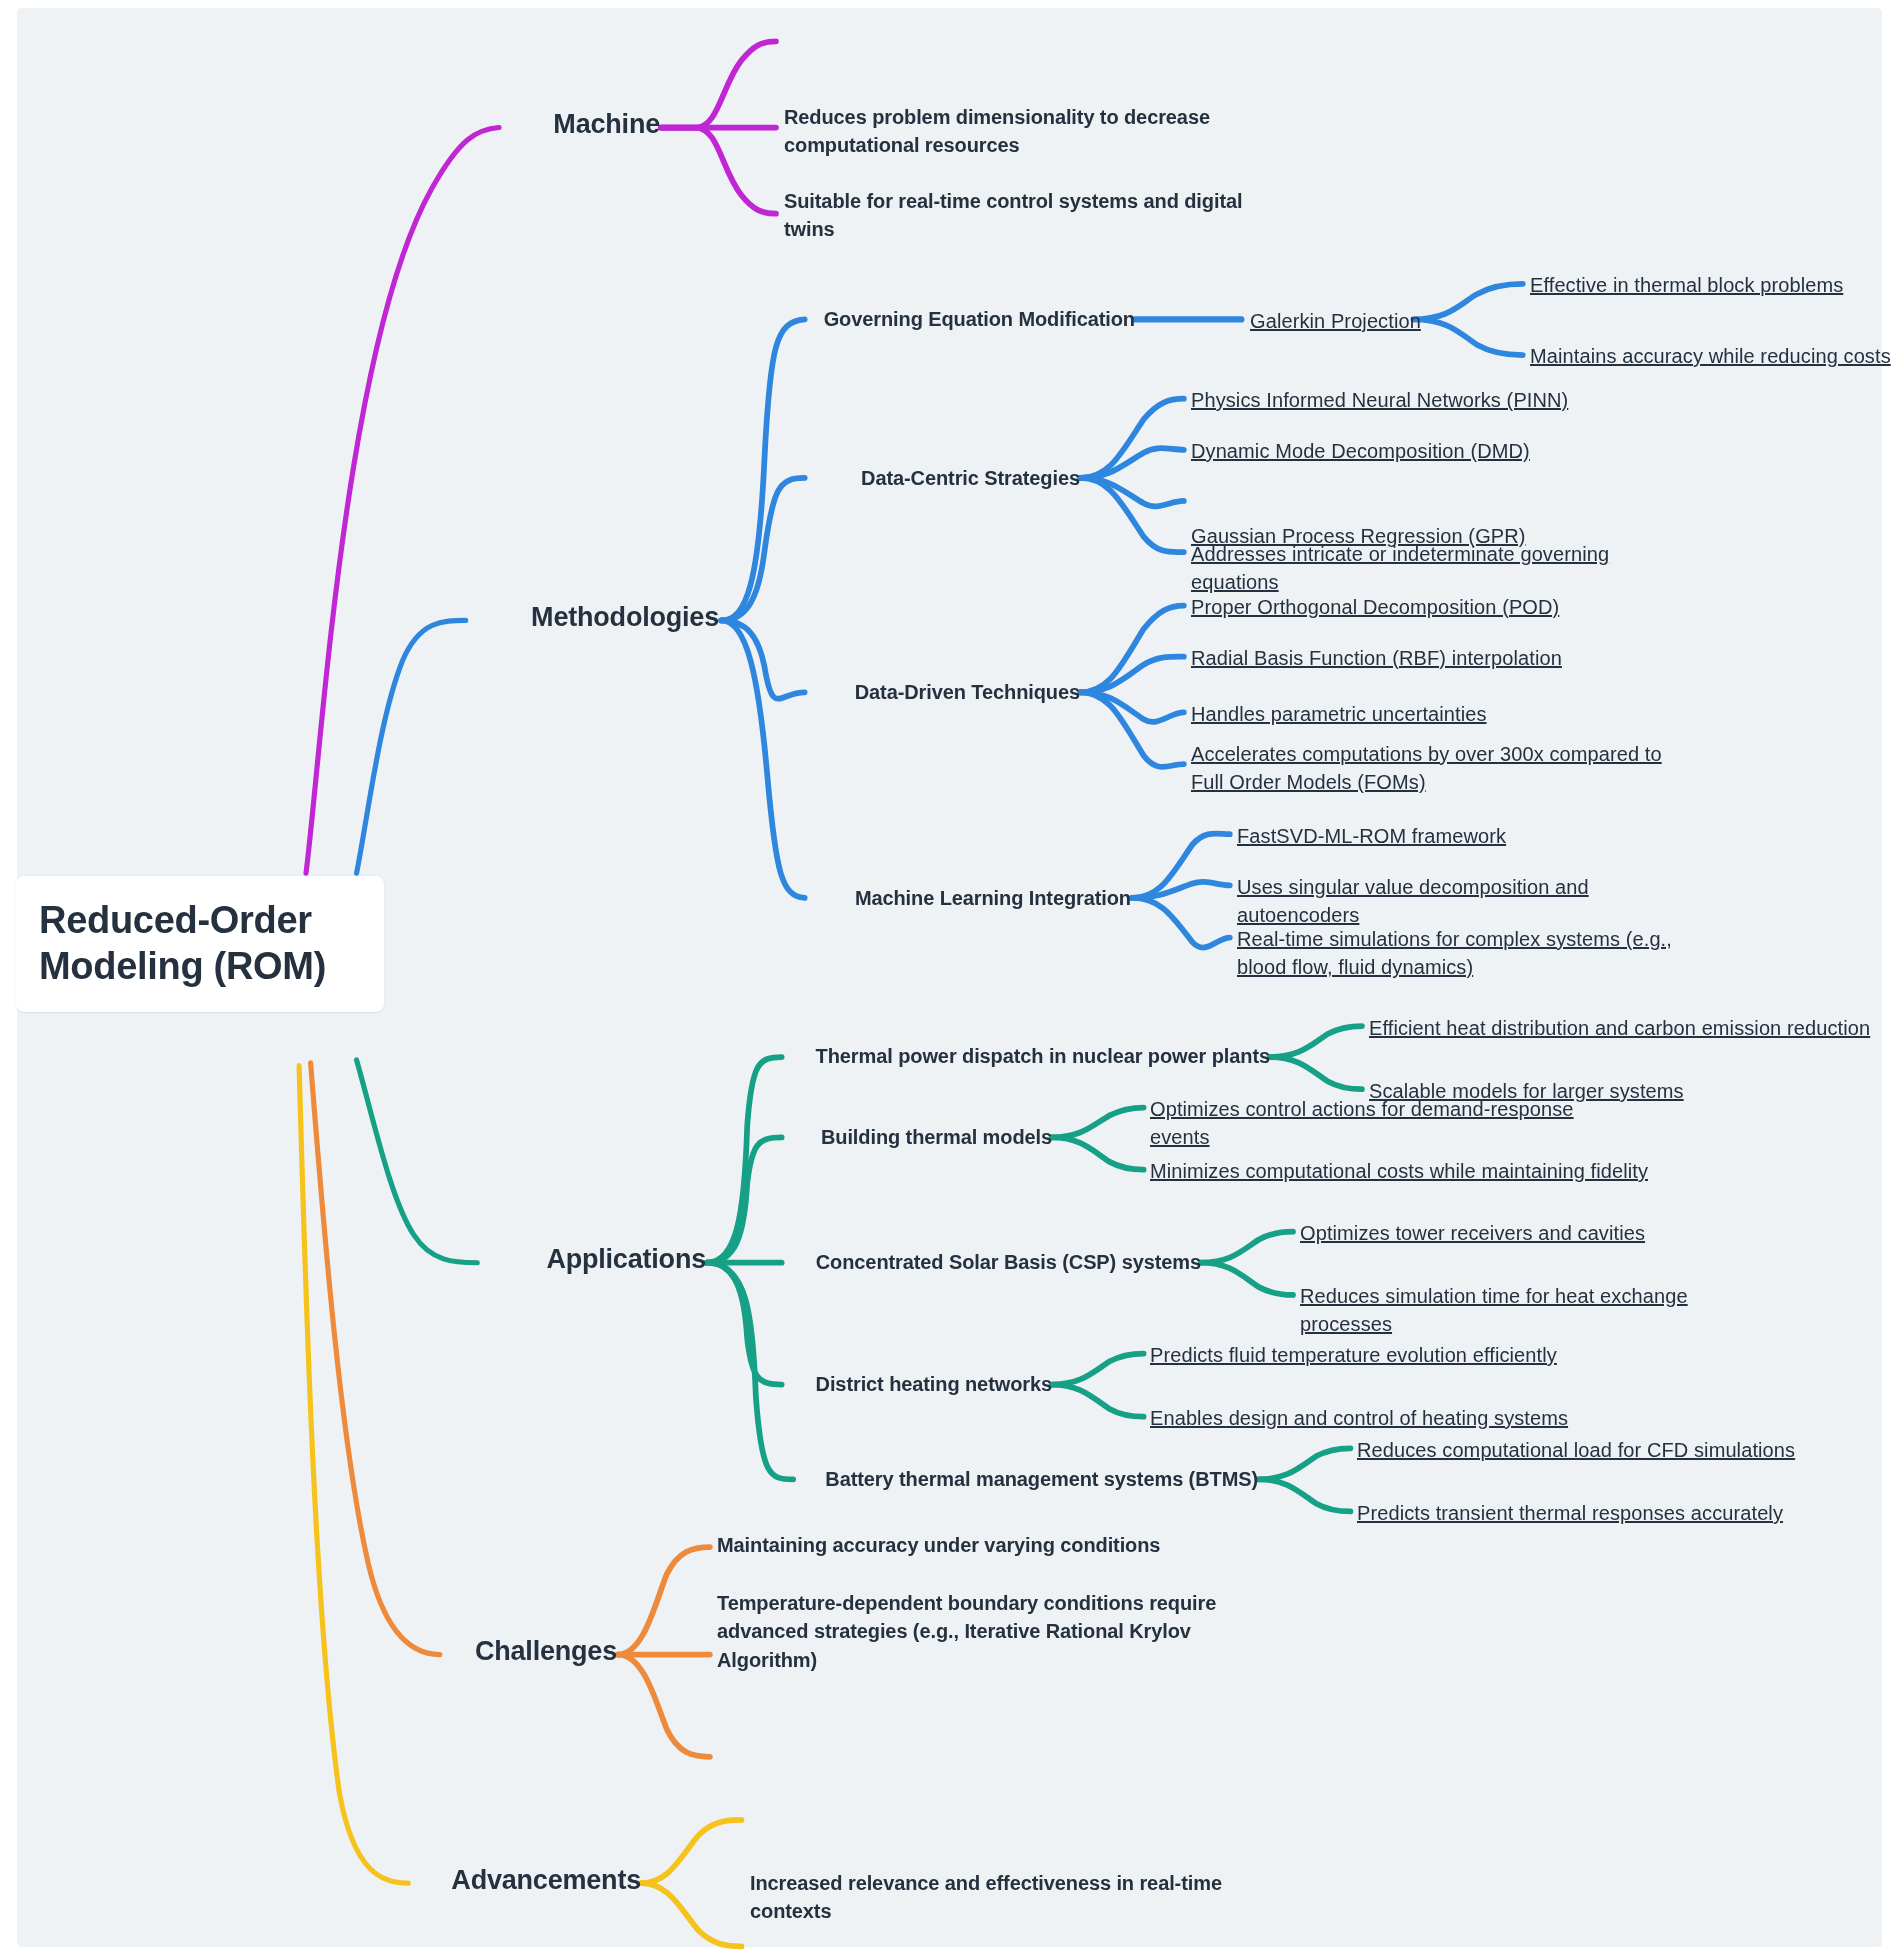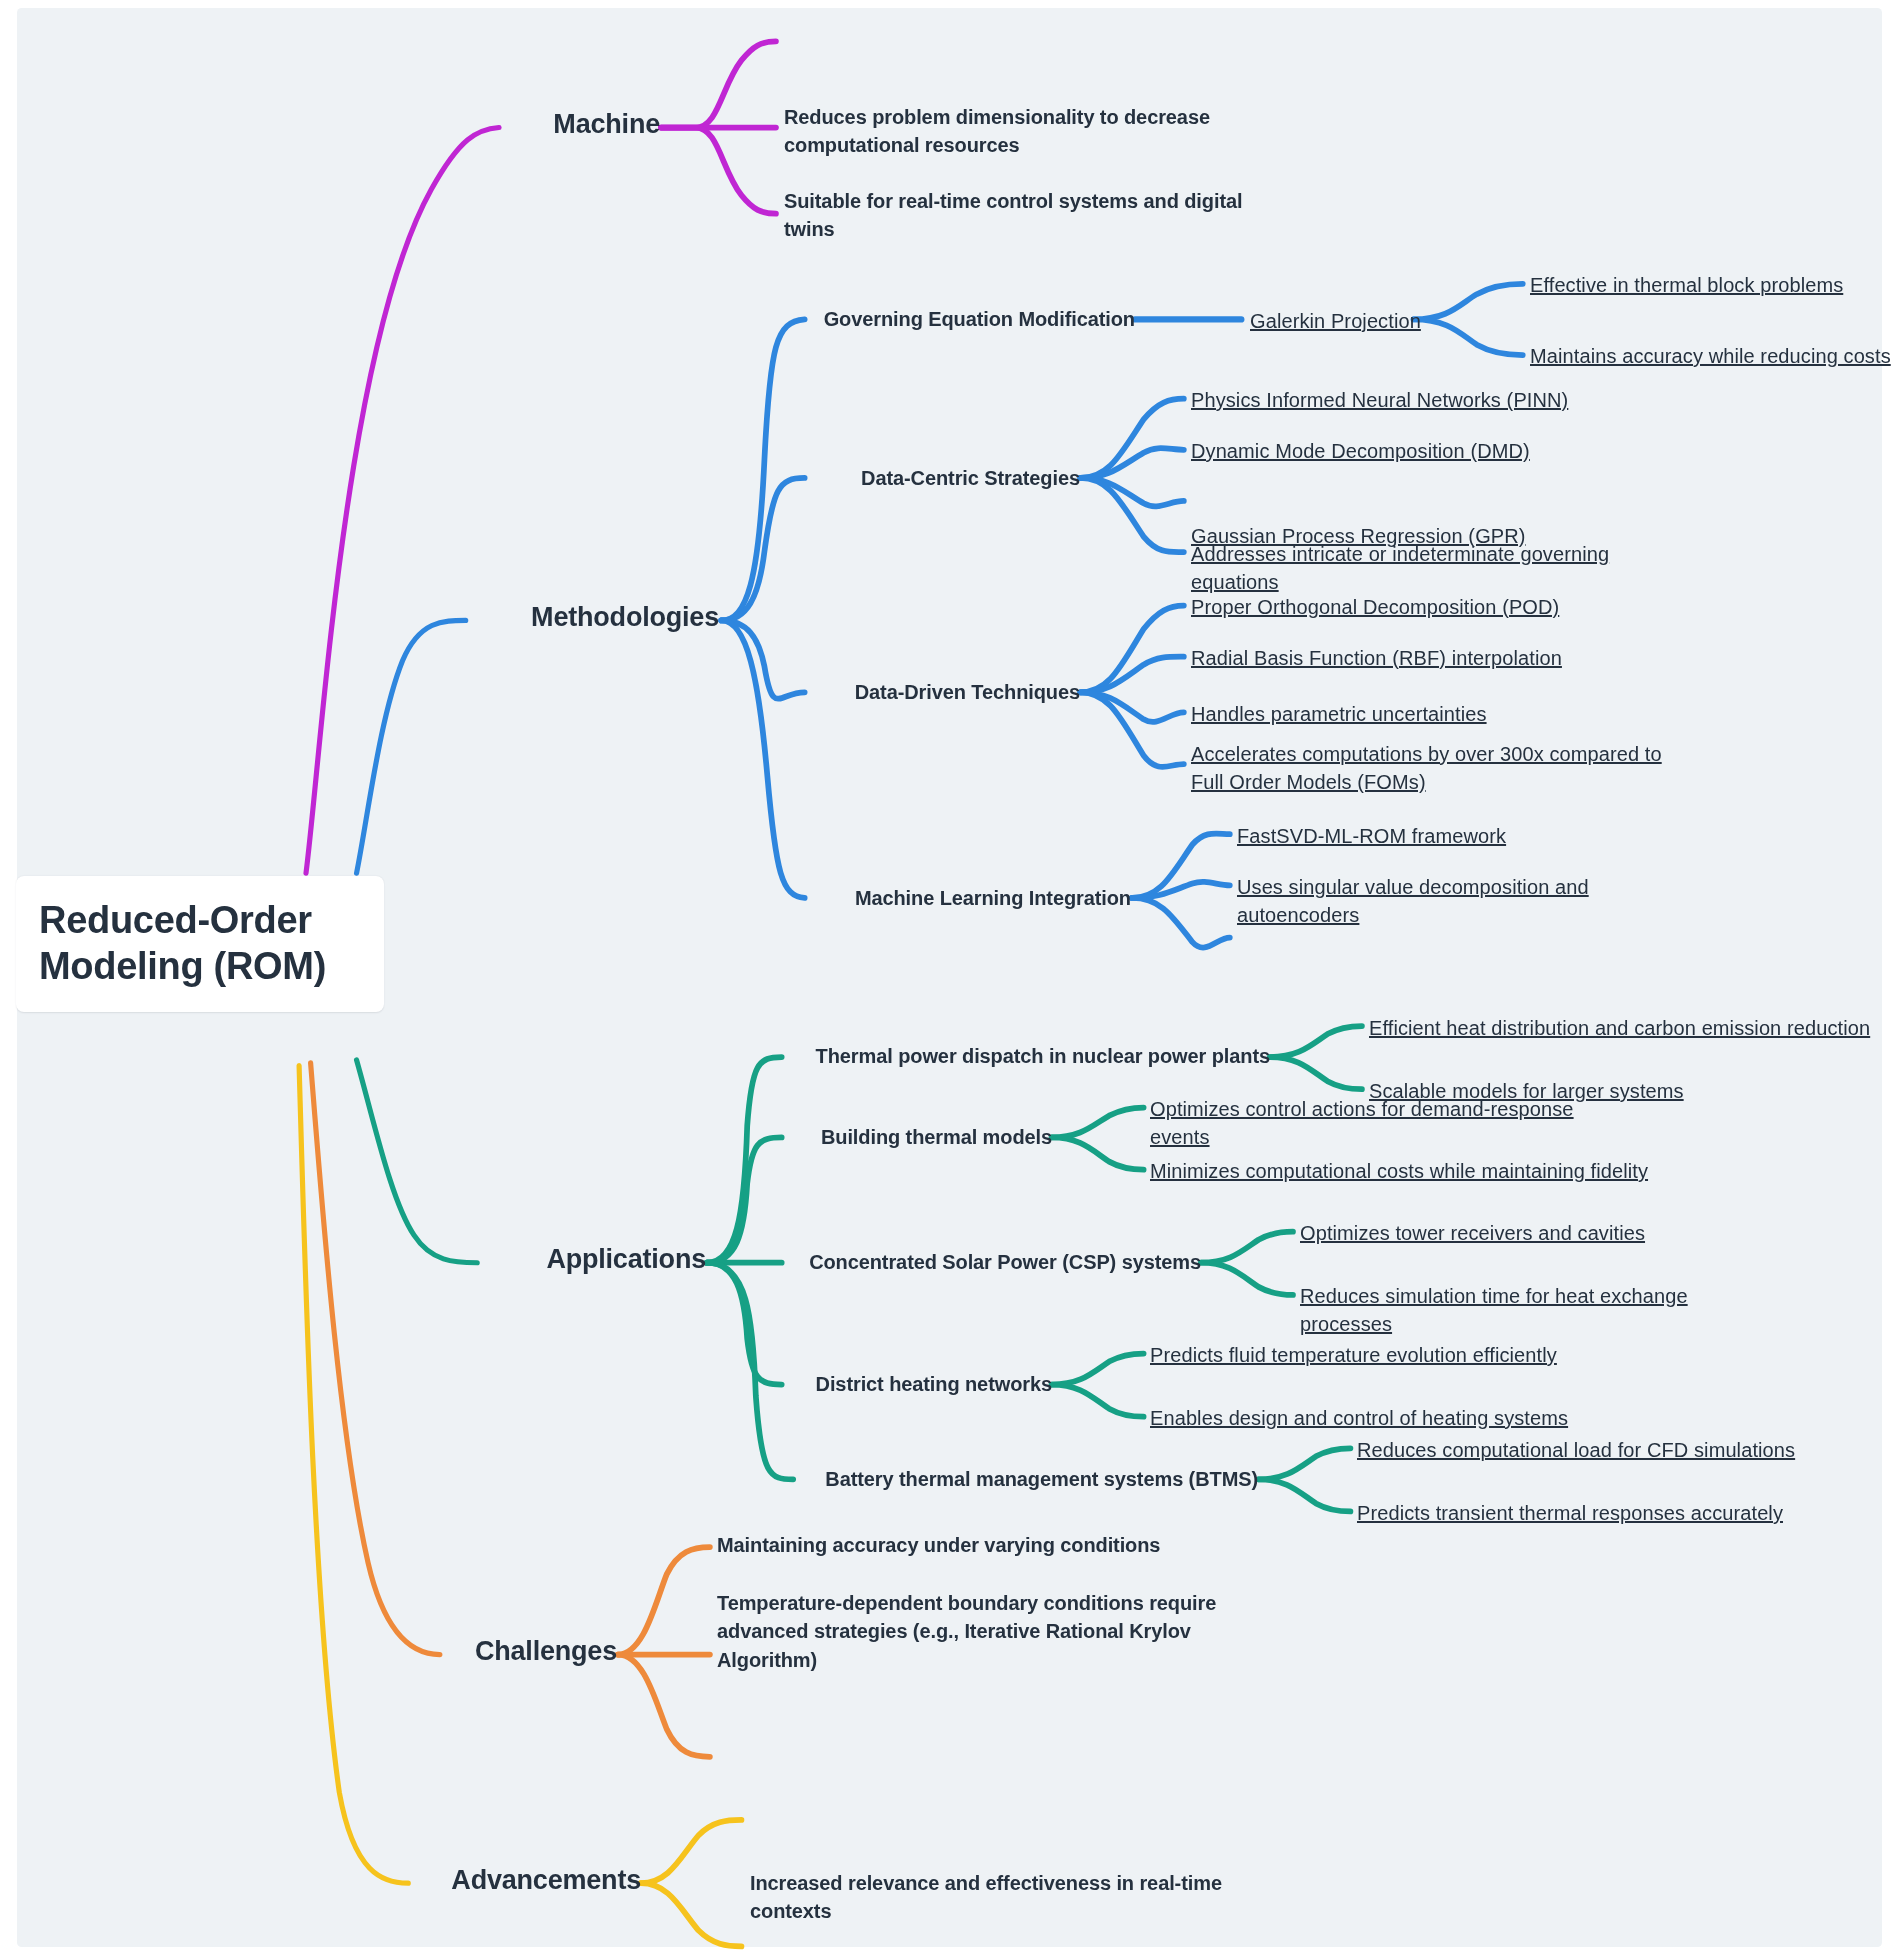--- a/index.html
+++ b/index.html
@@ -208,32 +208,33 @@
 
   <div class="node lvl2 ralign" style="left:735px; top:678px; width:345px;">Data-Driven Techniques</div>
   <div class="node lvl3" style="left:1191px; top:593px; width:414px;">Proper Orthogonal Decomposition (POD)</div>
   <div class="node lvl3" style="left:1191px; top:644px; width:414px;">Radial Basis Function (RBF) interpolation</div>
   <div class="node lvl3" style="left:1191px; top:700px; width:414px;">Handles parametric uncertainties</div>
   <div class="node lvl3" style="left:1191px; top:740px; width:483px;">Accelerates computations by over 300x compared to Full Order Models (FOMs)</div>
 
   <div class="node lvl2 ralign" style="left:735px; top:884px; width:396px;">Machine Learning Integration</div>
   <div class="node lvl3" style="left:1237px; top:822px; width:414px;">FastSVD-ML-ROM framework</div>
   <div class="node lvl3" style="left:1237px; top:873px; width:471px;">Uses singular value decomposition and autoencoders</div>
+  <div class="node lvl3" style="left:1237px; top:925px; width:437px;">Real-time simulations for complex systems (e.g., blood flow, fluid dynamics)</div>
 
   <div class="node lvl1" style="left:442px; top:1240px; width:264px;">Applications</div>
 
   <div class="node lvl2 ralign" style="left:793px; top:1042px; width:477px;">Thermal power dispatch in nuclear power plants</div>
   <div class="node lvl3" style="left:1369px; top:1014px; width:517px;">Efficient heat distribution and carbon emission reduction</div>
   <div class="node lvl3" style="left:1369px; top:1077px; width:402px;">Scalable models for larger systems</div>
 
   <div class="node lvl2 ralign" style="left:793px; top:1123px; width:259px;">Building thermal models</div>
   <div class="node lvl3" style="left:1150px; top:1095px; width:471px;">Optimizes control actions for demand-response events</div>
   <div class="node lvl3" style="left:1150px; top:1157px; width:517px;">Minimizes computational costs while maintaining fidelity</div>
 
-  <div class="node lvl2 ralign" style="left:793px; top:1248px; width:408px;">Concentrated Solar Power (CSP) systems</div>
+  <div class="node lvl2 ralign" style="left:793px; top:1248px; width:408px;">Concentrated Solar Basis (CSP) systems</div>
   <div class="node lvl3" style="left:1300px; top:1219px; width:437px;">Optimizes tower receivers and cavities</div>
   <div class="node lvl3" style="left:1300px; top:1282px; width:483px;">Reduces simulation time for heat exchange processes</div>
 
   <div class="node lvl2 ralign" style="left:793px; top:1370px; width:259px;">District heating networks</div>
   <div class="node lvl3" style="left:1150px; top:1341px; width:471px;">Predicts fluid temperature evolution efficiently</div>
   <div class="node lvl3" style="left:1150px; top:1404px; width:471px;">Enables design and control of heating systems</div>
 
   <div class="node lvl2 ralign" style="left:793px; top:1465px; width:465px;">Battery thermal management systems (BTMS)</div>
   <div class="node lvl3" style="left:1357px; top:1436px; width:460px;">Reduces computational load for CFD simulations</div>
   <div class="node lvl3" style="left:1357px; top:1499px; width:460px;">Predicts transient thermal responses accurately</div>

